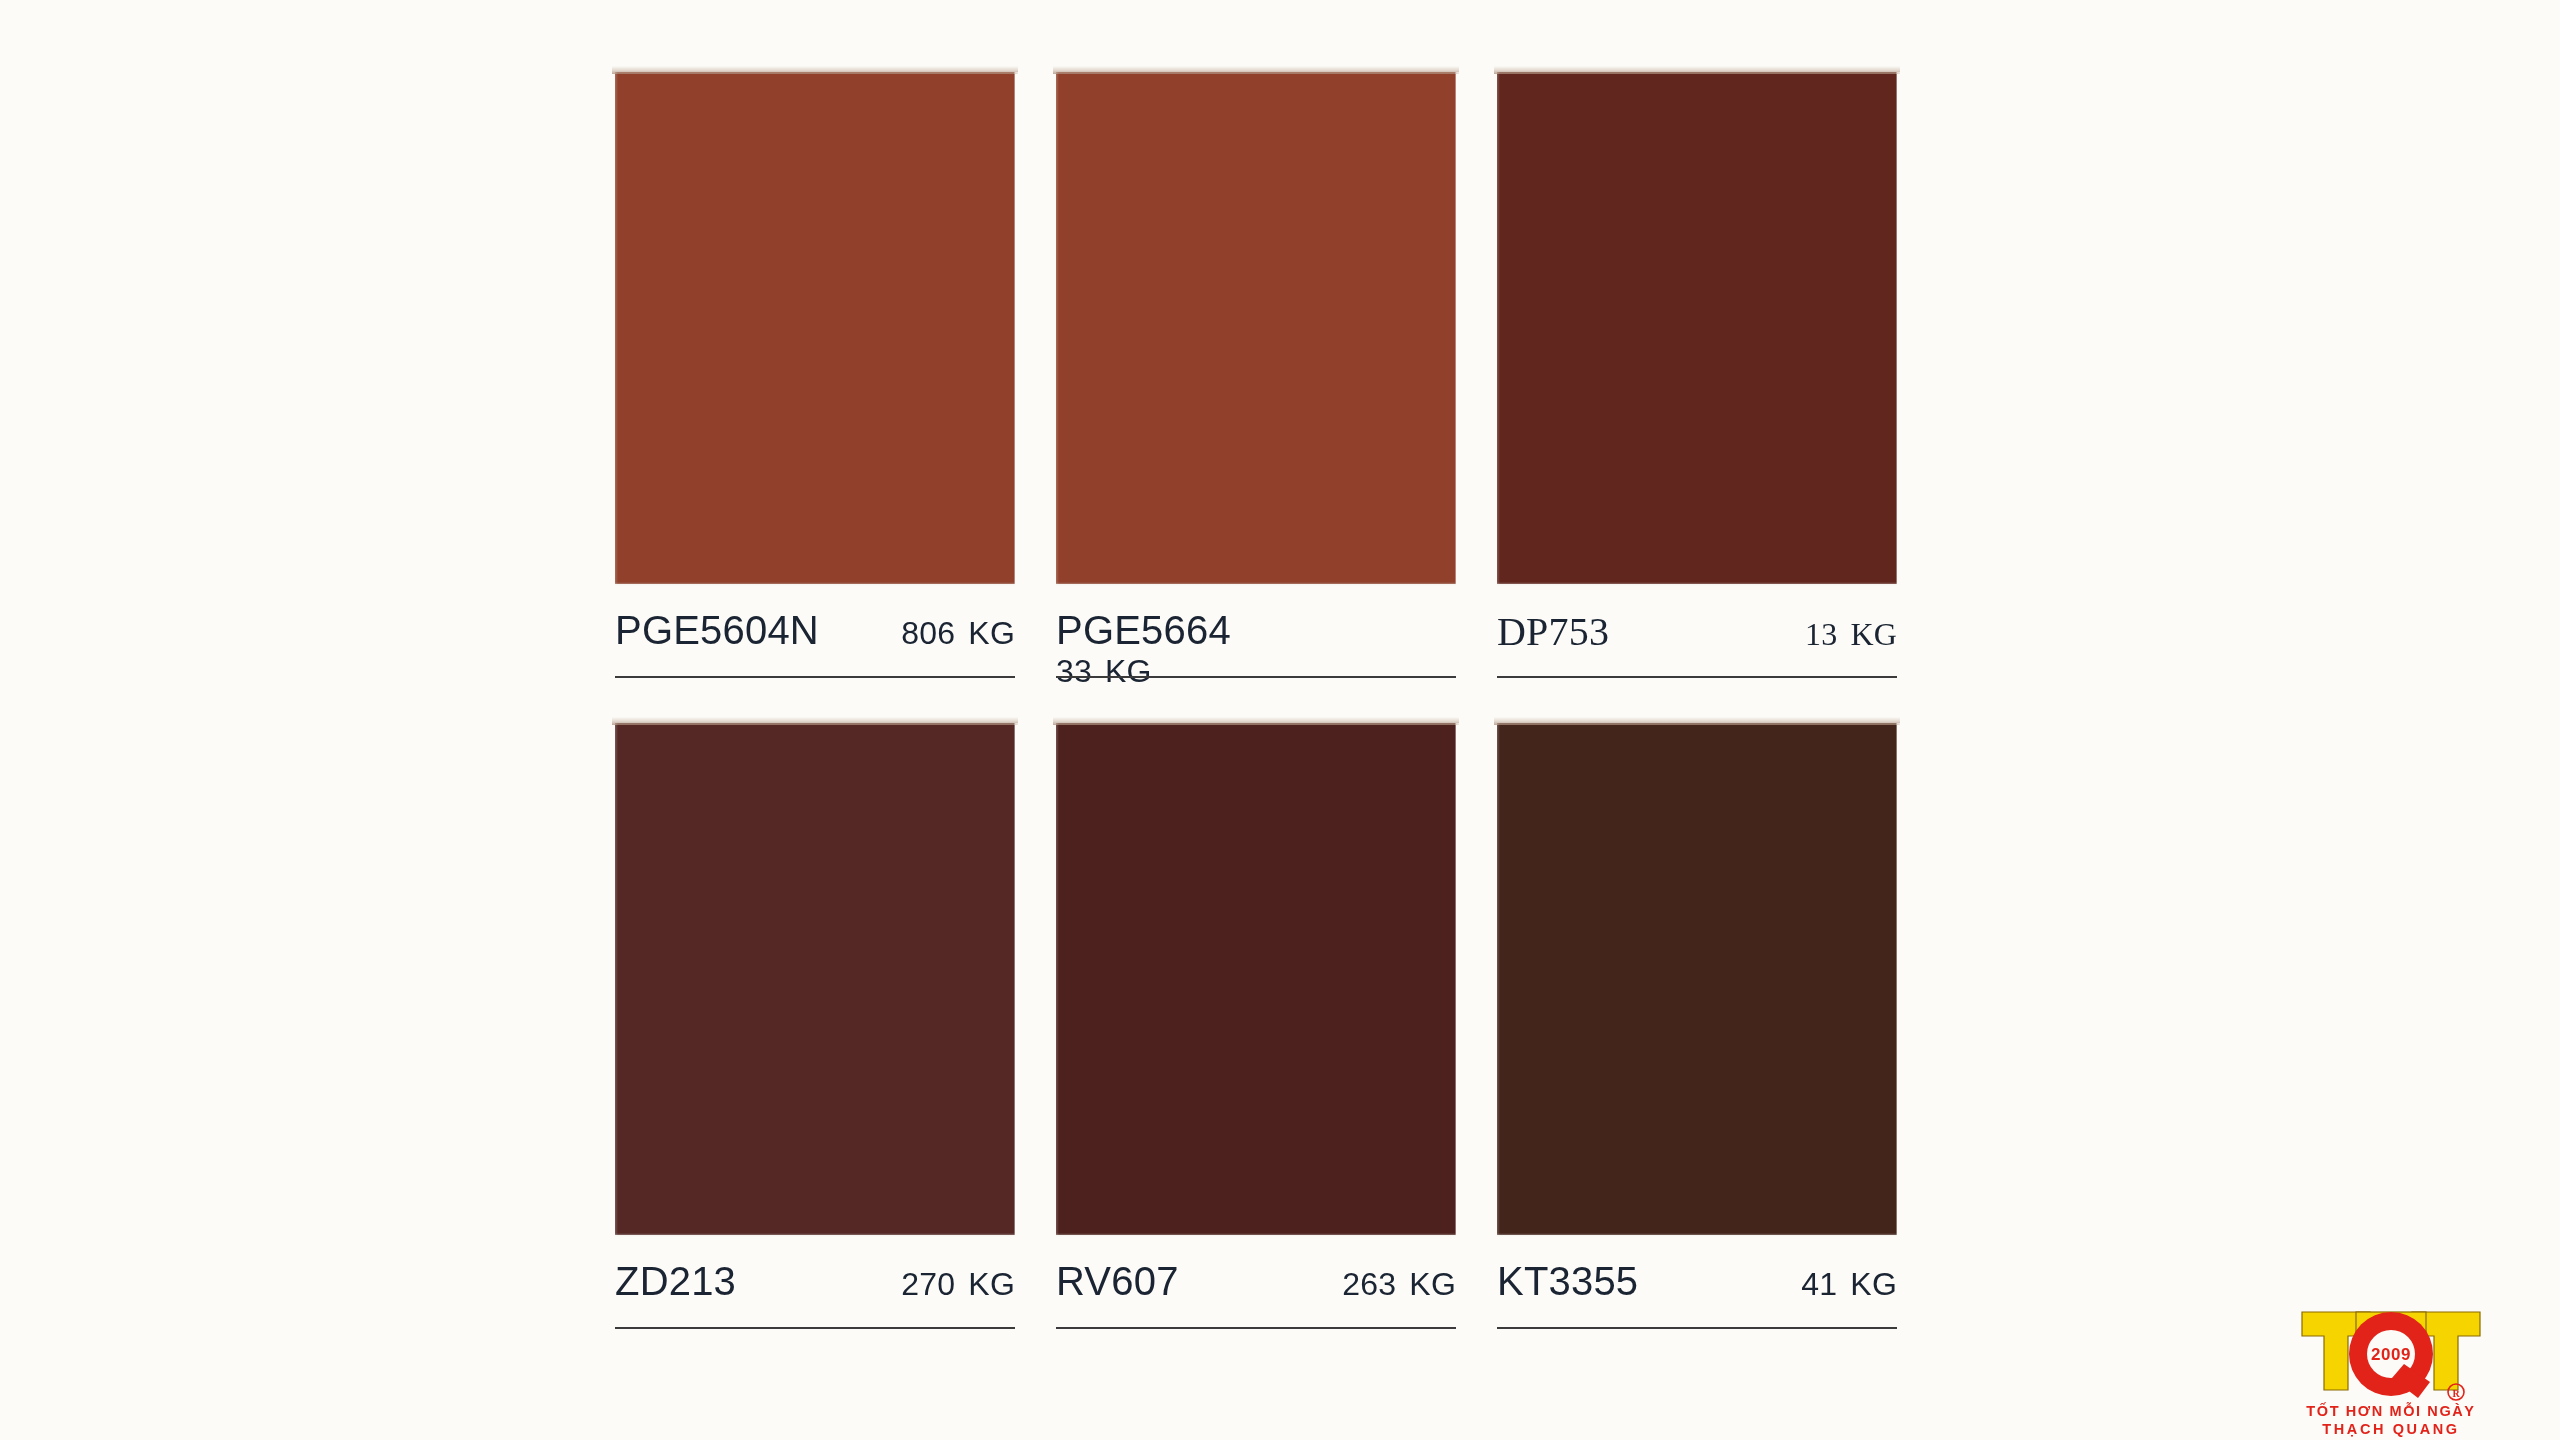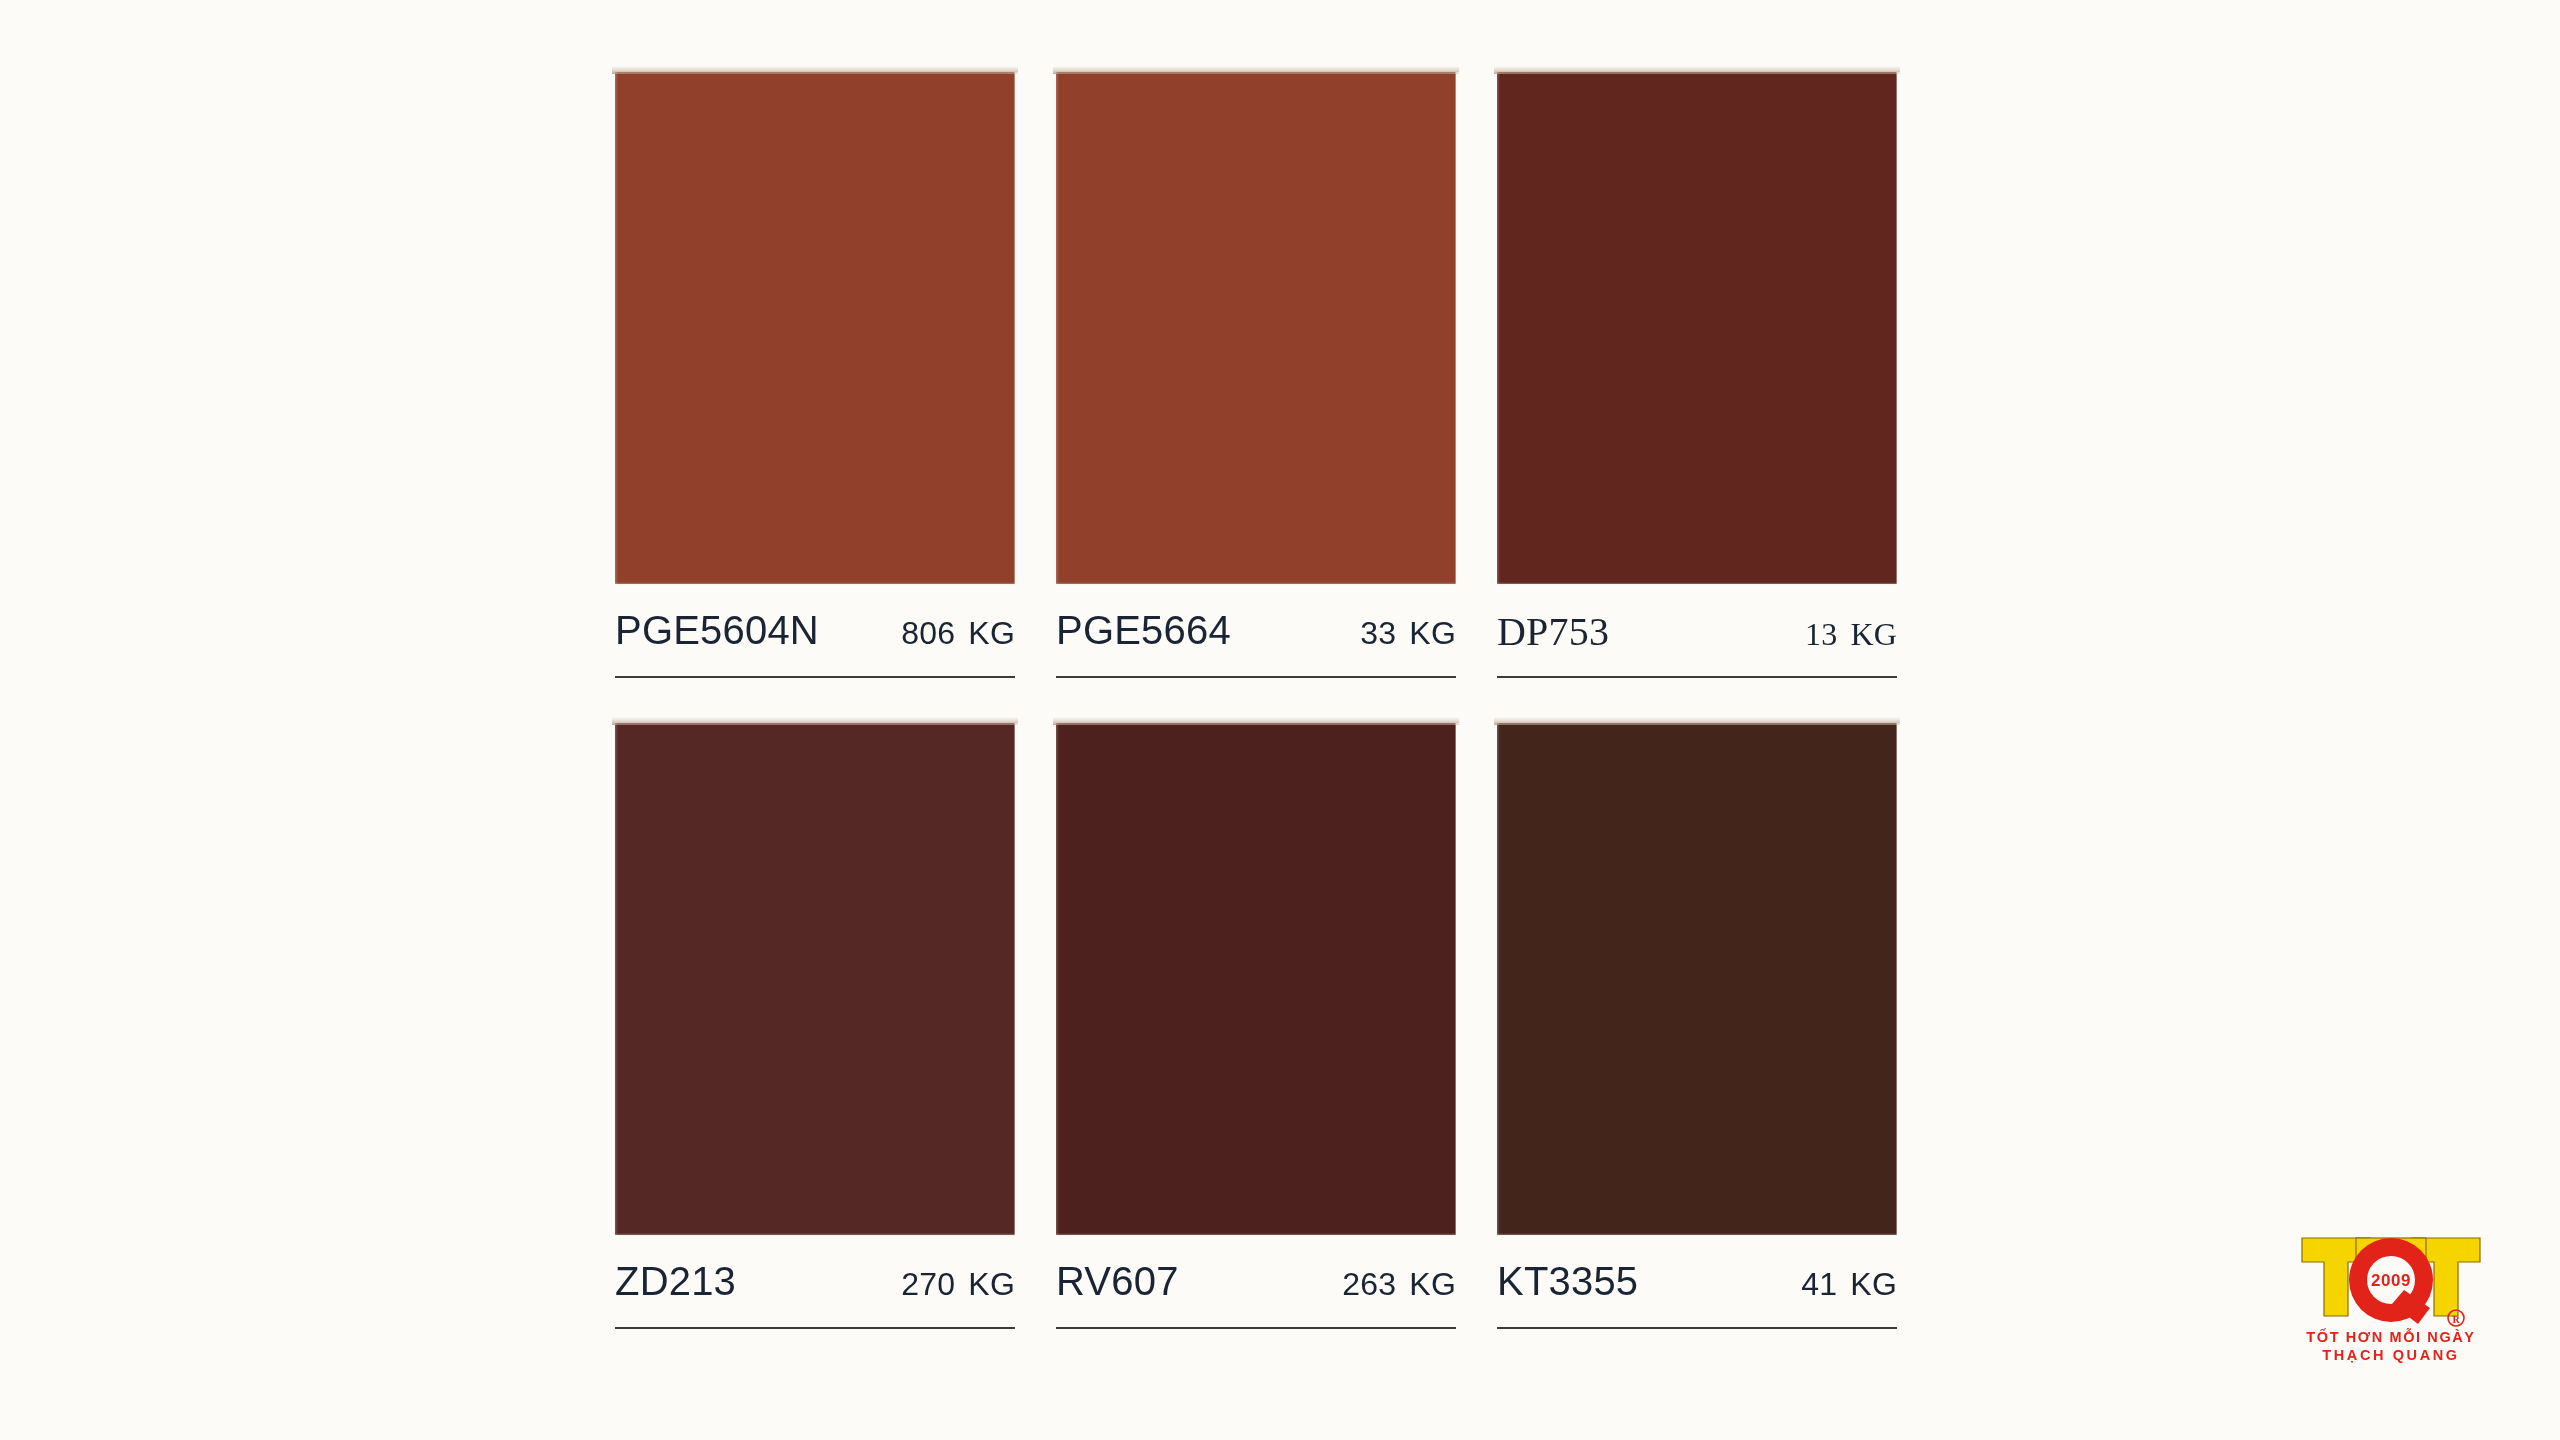--- a/index.html
+++ b/index.html
@@ -146,21 +146,21 @@
     top: 604px;
     width: 400px;
     height: 2px;
     background: #3b3b3b;
   }
 
   
   #logo {
     position: absolute;
     left: 2296px;
-    top: 1220px;
+    top: 1294px;
     width: 190px;
     height: 144px;
     background: #bef264;
   }
   #logo svg { display: block; }
 </style>
 </head>
 <body style="background: rgb(252, 251, 247);">
 
 <div id="sheet" style="background: rgb(252, 251, 247);">
@@ -186,21 +186,21 @@
     </div>
 
     <div class="swatch-card">
       <div class="chip-wrap">
         <div class="chip" style="background: rgb(145, 65, 43);"></div>
         <div class="chip-top-edge"></div>
         <div class="chip-left-edge"></div>
         <div class="chip-right-edge"></div>
         <div class="chip-bottom-edge"></div>
       </div>
-      <div class="label-row" style="color: rgb(26, 36, 50);">
+      <div class="label-row" style="color: rgb(26, 36, 50); flex-direction: column;">
         <span class="label-code">PGE5664</span>
         <span class="label-amount">
           <span>33</span>
           <span>KG</span>
         </span>
       </div>
       <div class="rule" style="background: rgb(59, 59, 59);"></div>
     </div>
 
     <div class="swatch-card">

